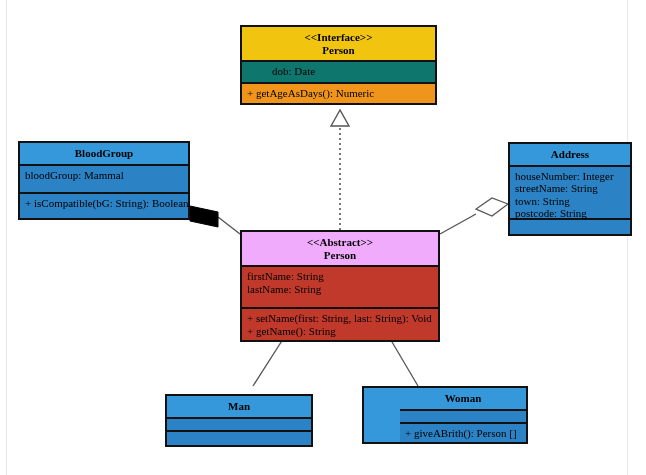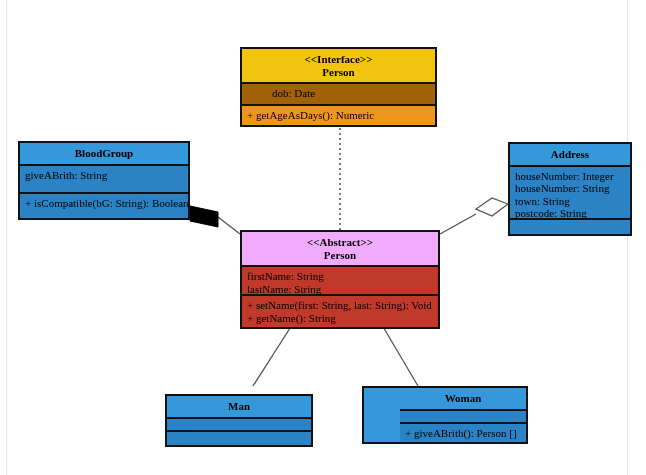--- a/index.html
+++ b/index.html
@@ -88,34 +88,34 @@
   .c-blue   { background: #3498db; }
   .c-blue .uml-header    { background: #3498db; }
   .c-blue .uml-compartment { background: #2b82c4; }
 
   .c-red    { background: #e74c3c; }
   .c-red .uml-header    { background: #f0abfc; }
   .c-red .uml-compartment { background: #c0392b; }
 
   .c-yellow { background: #f1c40f; }
   .c-yellow .uml-header        { background: #f1c40f; }
-  .c-yellow .uml-compartment.attrs { background: #a16207; padding-left: 30px; }
+  .c-yellow .uml-compartment.attrs { background: #0f766e; padding-left: 30px; }
   .c-yellow .uml-compartment.ops   { background: #f0951b; }
 
   
-  #class-mammal     { left: 240px; top: 47px;  width: 197px; }
+  #class-mammal     { left: 240px; top: 25px;  width: 197px; }
   #class-mammal .uml-compartment.attrs { height: 22px; }
   #class-bloodgroup { left: 18px;  top: 141px; width: 172px; }
   #class-bloodgroup .uml-compartment.attrs { height: 28px; }
   #class-bloodgroup .uml-compartment.ops   { height: 24px; }
   #class-address    { left: 508px; top: 142px; width: 124px; }
   #class-address .uml-compartment.attrs { height: 53px; }
   #class-address .uml-compartment.ops   { height: 14px; padding: 0; }
   #class-person     { left: 240px; top: 230px; width: 200px; }
-  #class-person .uml-compartment.attrs { height: 29px; }
+  #class-person .uml-compartment.attrs { height: 42px; }
   #class-man        { left: 165px; top: 394px; width: 148px; }
   #class-man .uml-compartment.attrs { height: 13px; padding: 0; }
   #class-man .uml-compartment.ops   { height: 13px; padding: 0; }
   #class-woman      { left: 362px; top: 386px; width: 166px; padding-left: 36px; }
   #class-woman .uml-compartment.attrs { height: 13px; padding: 0; }
 </style>
 </head>
 <body>
 
 <div id="canvas">
@@ -162,34 +162,34 @@
     <div class="uml-compartment ops">
       <span class="row">+ getAgeAsDays(): Numeric</span>
     </div>
   </div>
 
   <div class="uml-class c-blue" id="class-bloodgroup">
     <div class="uml-header">
       <span class="cname">BloodGroup</span>
     </div>
     <div class="uml-compartment attrs">
-      <span class="row">giveABrith: String</span>
+      <span class="row">bloodGroup: Mammal</span>
     </div>
     <div class="uml-compartment ops">
       <span class="row">+ isCompatible(bG: String): Boolean</span>
     </div>
   </div>
 
   <div class="uml-class c-blue" id="class-address">
     <div class="uml-header">
       <span class="cname">Address</span>
     </div>
     <div class="uml-compartment attrs">
       <span class="row">houseNumber: Integer</span>
-      <span class="row">houseNumber: String</span>
+      <span class="row">streetName: String</span>
       <span class="row">town: String</span>
       <span class="row">postcode: String</span>
     </div>
     <div class="uml-compartment ops empty"></div>
   </div>
 
   <div class="uml-class c-red" id="class-person">
     <div class="uml-header">
       <span class="stereotype">&lt;&lt;Abstract&gt;&gt;</span>
       <span class="cname">Person</span>

